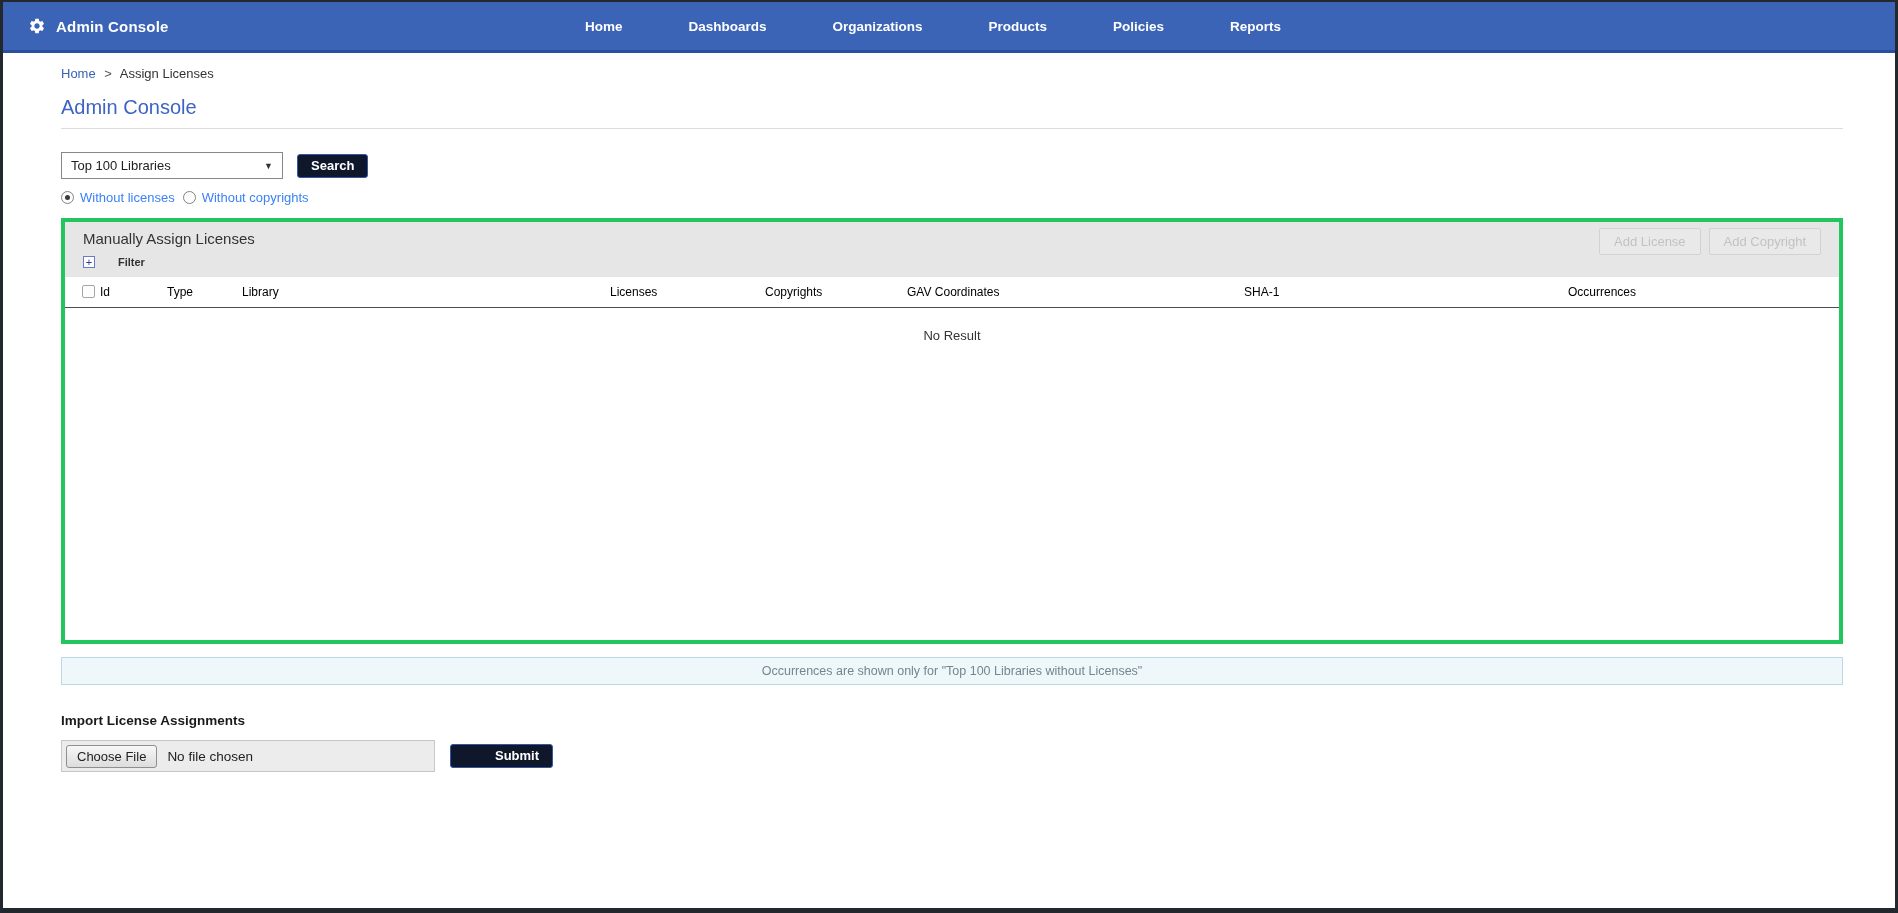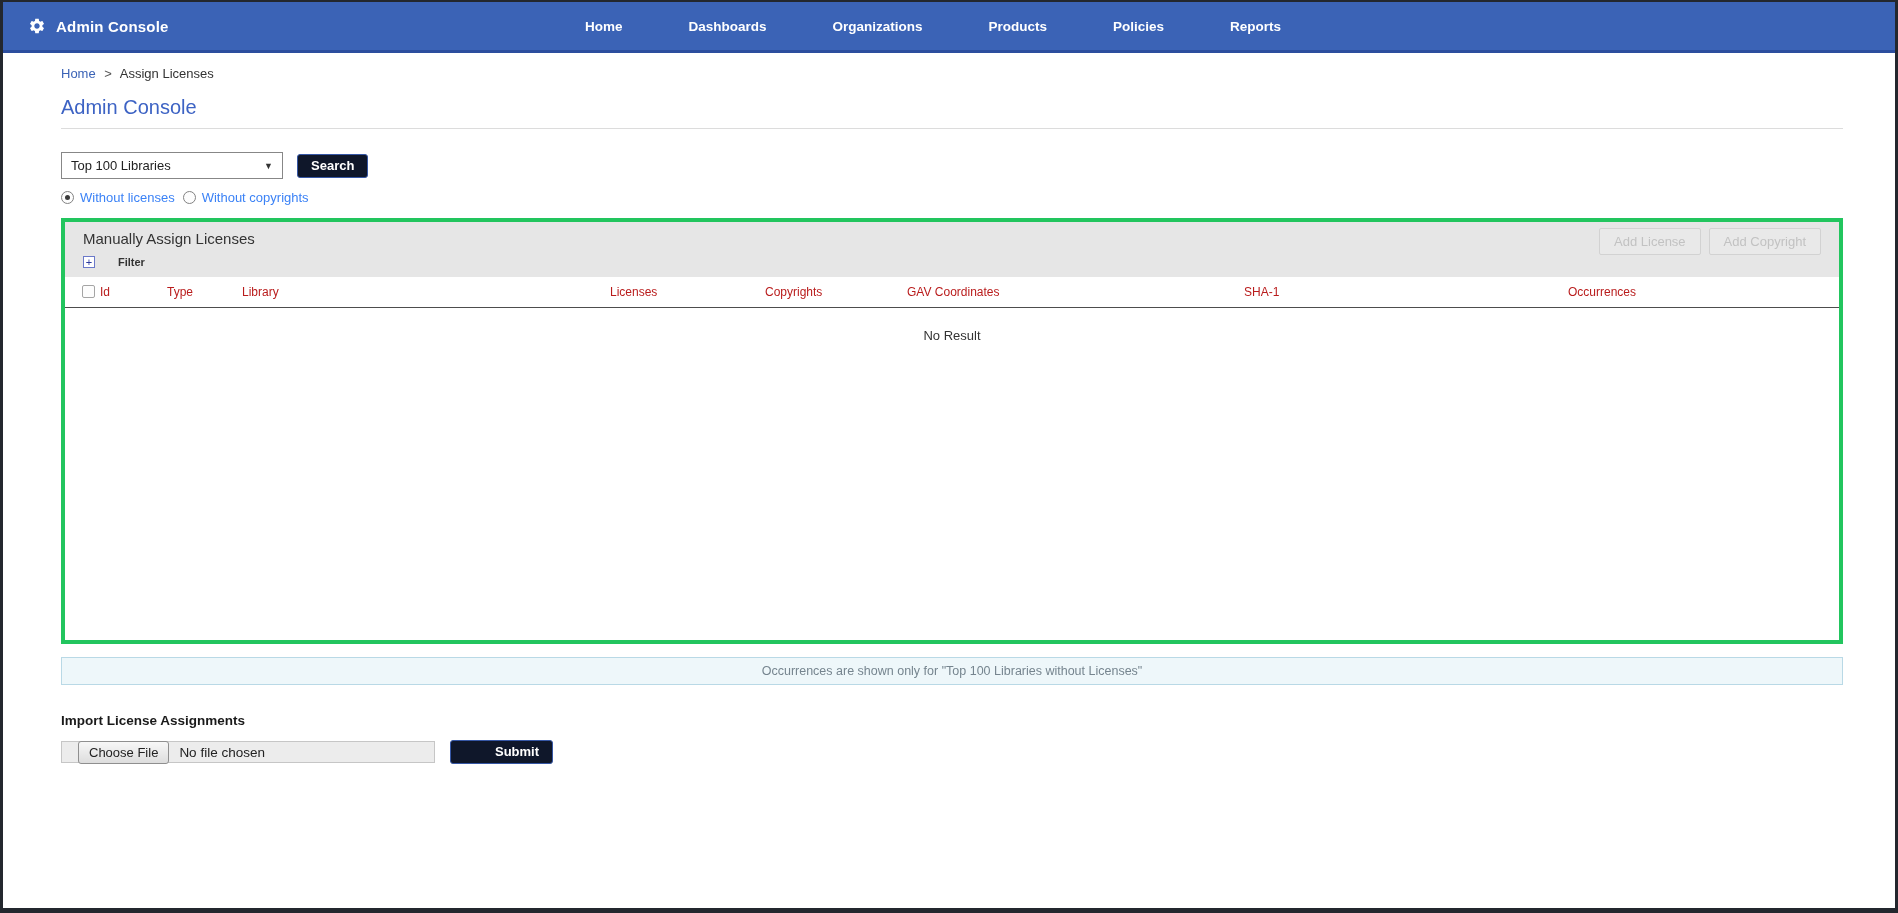--- a/index.html
+++ b/index.html
@@ -152,21 +152,21 @@
 
   .thead {
     position: relative;
     height: 31px;
     border-bottom: 1px solid #4d4d4d;
   }
   .thead .th {
     position: absolute;
     top: 8px;
     font-size: 12px;
-    color: #b91c1c;
+    color: #000000;
     white-space: nowrap;
   }
   .checkbox {
     position: absolute;
     top: 8px;
     width: 13px; height: 13px;
     border: 1px solid #a5a5a5;
     border-radius: 2px;
     background: #fdfdfd;
     cursor: pointer;
@@ -186,25 +186,25 @@
     border: 1px solid #b9d9e6;
     display: flex; align-items: center; justify-content: center;
     font-size: 12.5px;
     color: #76858f;
   }
 
   
   .import-heading { margin-top: 28px; font-size: 13.5px; font-weight: bold; color: #1a1a1a; }
   .import-row { margin-top: 12px; display: flex; align-items: center; }
   .file-input {
-    width: 374px; height: 22px;
+    width: 374px; height: 32px;
     background: #ececec;
     border: 1px solid #c6c6c6;
     display: flex; align-items: center;
-    padding-left: 16px;
+    padding-left: 4px;
     cursor: pointer;
   }
   .choose-file-btn {
     background: linear-gradient(#f7f7f7, #dddddd);
     border: 1px solid #8f8f8f;
     border-radius: 3px;
     font-size: 13px;
     color: #222;
     padding: 3px 10px;
     height: 23px;

